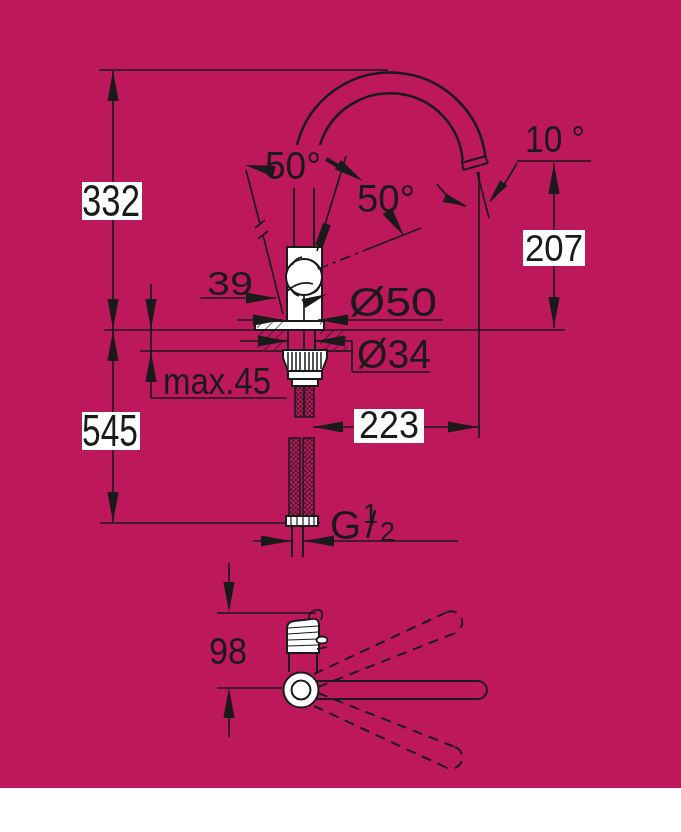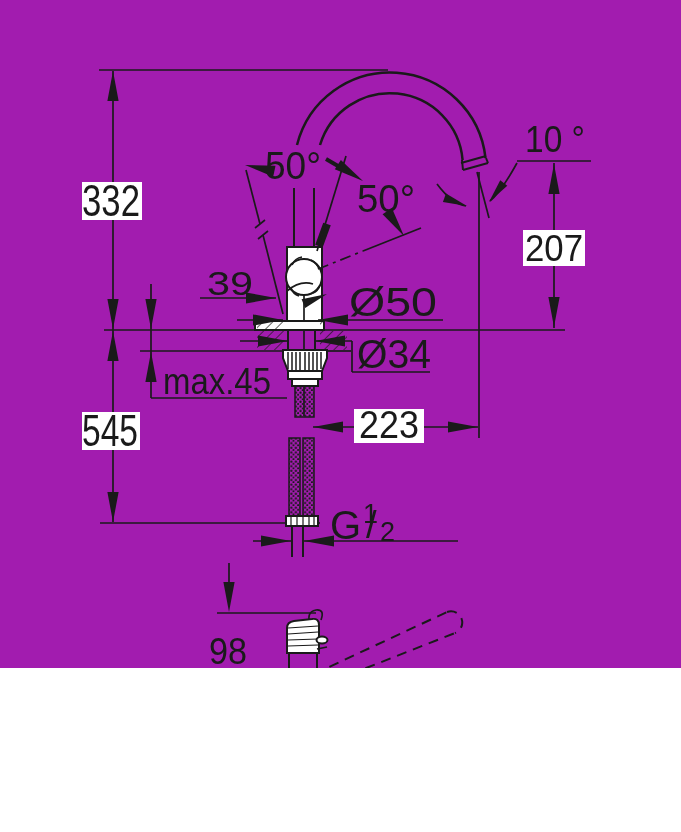--- a/index.html
+++ b/index.html
@@ -1,16 +1,16 @@
 <!DOCTYPE html>
 <html><head>
 <meta charset="utf-8">
 <style>
   html,body{margin:0;padding:0;background:#fff;}
-  #stage{position:relative;width:681px;height:668px;background:#a21caf;overflow:hidden;
+  #stage{position:relative;width:681px;height:788px;background:#be185d;overflow:hidden;
          font-family:"Liberation Sans","DejaVu Sans",sans-serif;}
   svg{display:block}
   svg text{font-family:"Liberation Sans","DejaVu Sans",sans-serif;fill:#1a1a1a;}
   .ln{stroke:#1a1a1a;stroke-width:2;fill:none;}
   .thin{stroke:#1a1a1a;stroke-width:1.7;fill:none;}
   .thick{stroke:#1a1a1a;stroke-width:2.5;fill:none;}
   .wfill{fill:#ffffff;stroke:#1a1a1a;stroke-width:2;}
   .ah{fill:#1a1a1a;stroke:none;}
   .bg{fill:#ffffff;stroke:none;}
 </style>

